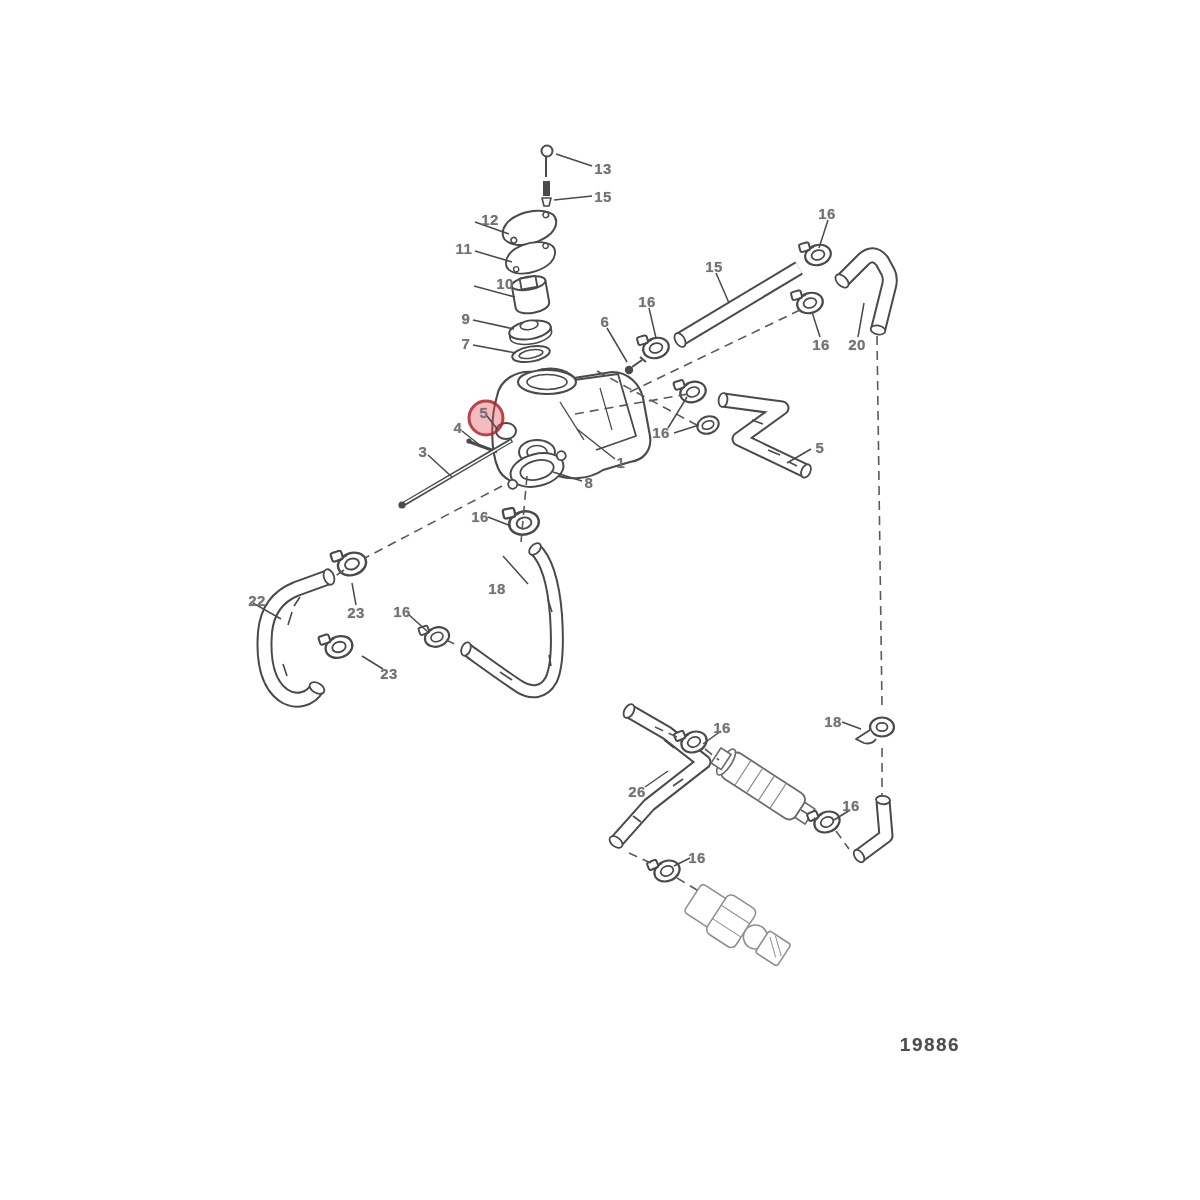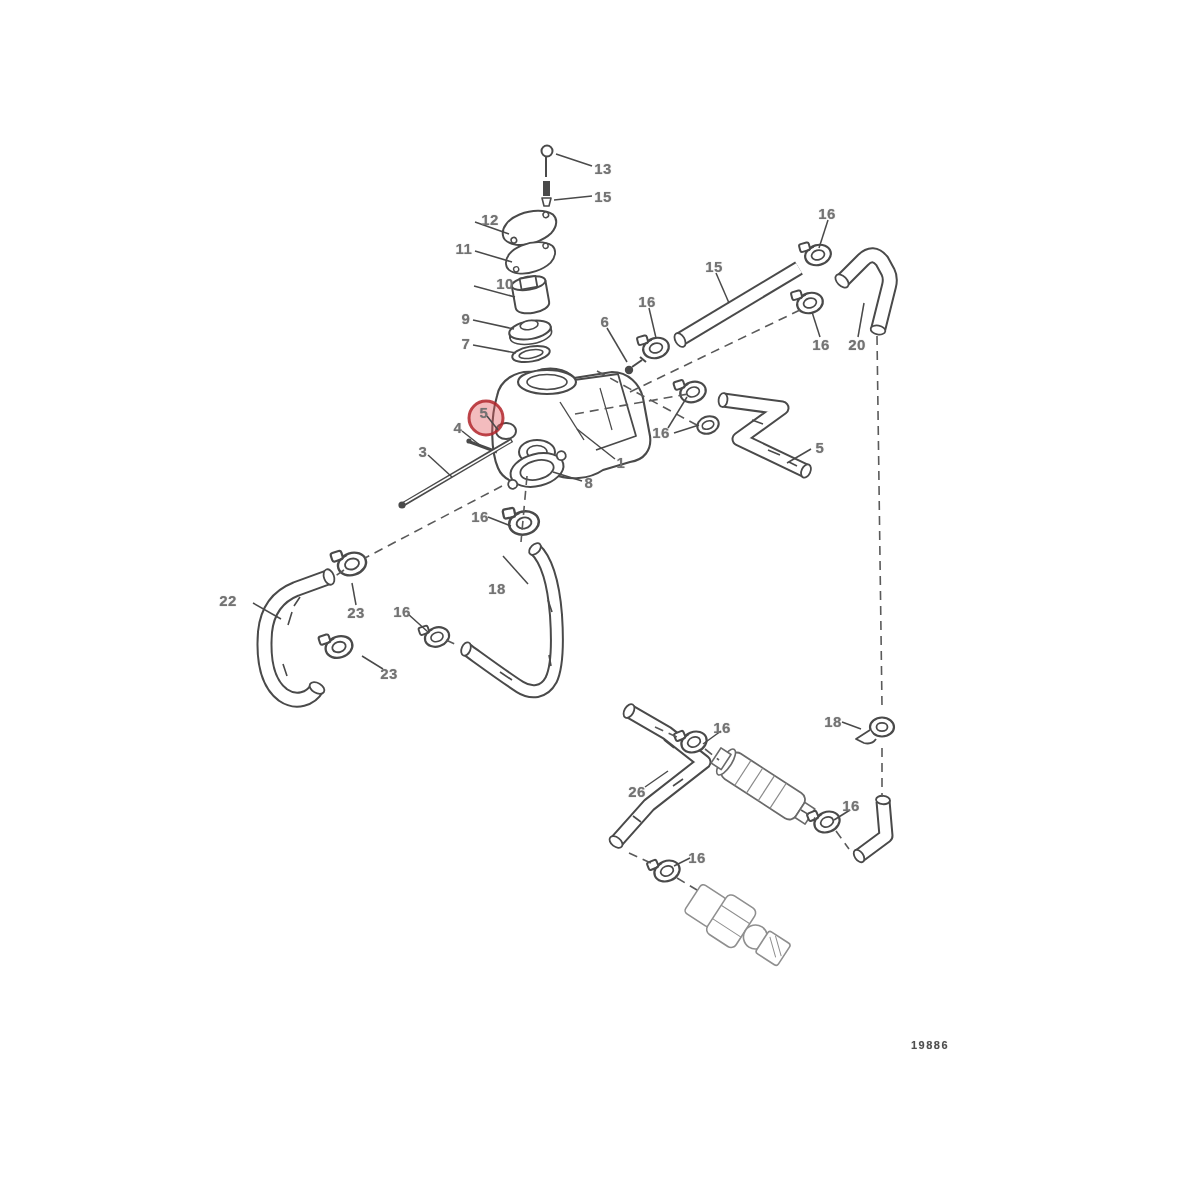--- a/index.html
+++ b/index.html
@@ -9,21 +9,21 @@
   }
   svg.layer{position:absolute;left:0;top:0;pointer-events:none;}
   .callout{
     position:absolute;transform:translate(-50%,-50%);
     font-weight:700;font-size:15px;line-height:1;color:#737373;
     letter-spacing:.5px;text-shadow:0 0 1px rgba(90,90,90,.55);
     white-space:nowrap;user-select:none;
   }
   .drawing-number{
     position:absolute;transform:translate(-50%,-50%);
-    font-weight:700;font-size:11px;color:#4e4e4e;letter-spacing:1.5px;
+    font-weight:700;font-size:19px;color:#4e4e4e;letter-spacing:1.5px;
     text-shadow:0 0 1px rgba(120,120,120,.45);
   }
 </style>
 </head>
 <body>
 
 <div class="canvas" id="canvas">
 
   <svg class="layer" width="1200" height="1200" viewBox="0 0 1200 1200">
     <defs>
@@ -295,21 +295,21 @@
     <div class="callout" style="left: 857px; top: 344px;">20</div>
     <div class="callout" style="left: 661px; top: 432px;">16</div>
     <div class="callout" style="left: 820px; top: 447px;">5</div>
     <div class="callout" style="left: 484px; top: 412px;">5</div>
     <div class="callout" style="left: 458px; top: 427px;">4</div>
     <div class="callout" style="left: 423px; top: 451px;">3</div>
     <div class="callout" style="left: 621px; top: 462px;">1</div>
     <div class="callout" style="left: 589px; top: 482px;">8</div>
     <div class="callout" style="left: 480px; top: 516px;">16</div>
     <div class="callout" style="left: 497px; top: 552px; margin-top: 36px;">18</div>
-    <div class="callout" style="left: 228px; top: 600px;">22</div>
+    <div class="callout" style="left: 257px; top: 600px;">22</div>
     <div class="callout" style="left: 356px; top: 612px;">23</div>
     <div class="callout" style="left: 402px; top: 611px;">16</div>
     <div class="callout" style="left: 389px; top: 673px;">23</div>
     <div class="callout" style="left: 637px; top: 791px;">26</div>
     <div class="callout" style="left: 722px; top: 727px;">16</div>
     <div class="callout" style="left: 833px; top: 721px;">18</div>
     <div class="callout" style="left: 851px; top: 805px;">16</div>
     <div class="callout" style="left: 697px; top: 857px;">16</div>
   </div>
 

